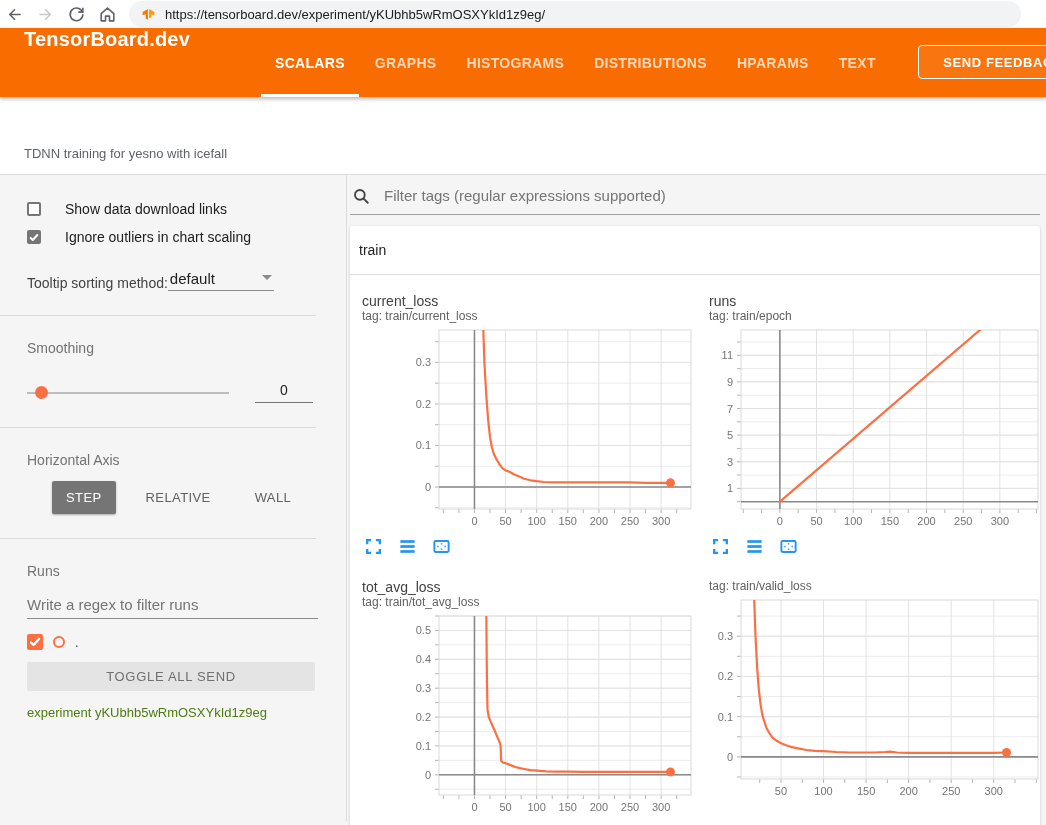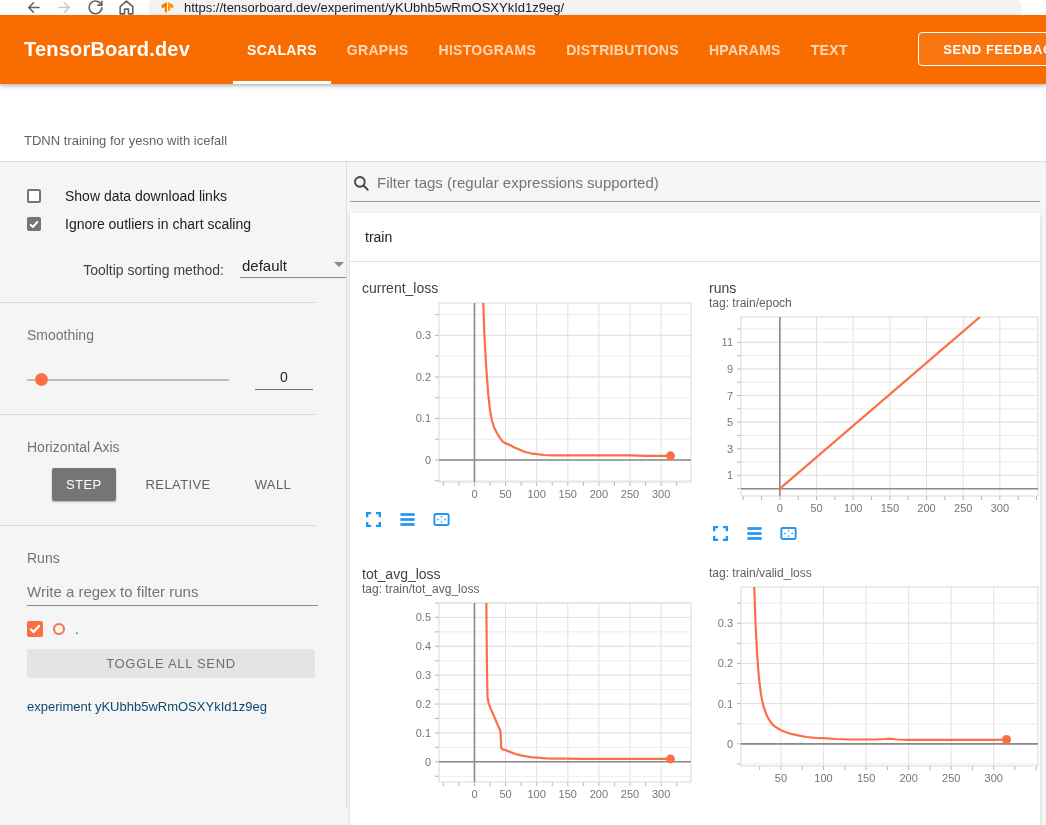--- a/index.html
+++ b/index.html
@@ -2,51 +2,51 @@
 <html><head>
 <meta charset="utf-8">
 <style>
   * { box-sizing: border-box; }
   html,body { margin:0; padding:0; }
   body {
     width:1046px; height:825px; overflow:hidden; position:relative;
     font-family:"Liberation Sans", sans-serif; background:#f5f5f5;
   }
   
-  .browser-bar { height:15px; background:#fff; display:flex; align-items:center; padding:0 24px; gap:12px; }
+  .browser-bar { height:28px; background:#fff; display:flex; align-items:center; padding:0 5px; gap:12px; }
   .nav-ic { width:19px; height:19px; color:#5f6368; flex:none; }
   .nav-ic.disabled { color:#c6c9cc; }
   .url-pill { height:26px; width:892px; background:#f1f3f4; border-radius:13px;
     display:flex; align-items:center; padding:0 12px; gap:9px; }
   .favicon { width:15px; height:15px; flex:none; }
   .url-text { font-size:13px; color:#202124; white-space:nowrap; overflow:hidden; }
   
-  .app-header { height:69px; background:#f96d00; display:flex; align-items:center;
-    position:relative; box-shadow:0 2px 4px rgba(0,0,0,.28); z-index:5; }
+  .app-header { height:69px; background:#f96d00; display:flex; 
+    position:relative; box-shadow:0 2px 4px rgba(0,0,0,.28); z-index:5;gap:28px; }
   .brand { color:#fff; font-size:20px; font-weight:bold; margin-left:24px; letter-spacing:.2px; }
   .tabs { display:flex; margin-left:42px; height:100%; align-items:stretch; }
   .tab { padding:0 15px; display:flex; align-items:center; font-size:14px; letter-spacing:.3px;
     color:rgba(255,255,255,.72); position:relative; cursor:pointer; font-weight:bold; }
   .tab.active { color:#fff; }
   .tab.active::after { content:""; position:absolute; left:1px; right:1px; bottom:0; height:3px; background:#fff; }
   .feedback-btn { position:absolute; right:-42px; top:17px; height:34px; padding:0 24px;
     border:1.5px solid #fff; border-radius:4px; background:rgba(255,255,255,.06);
     color:#fff; font-size:13px; letter-spacing:.6px; display:flex; align-items:center; font-weight:bold; }
   
   .subtitle-bar { height:78px; background:#fff; border-bottom:1px solid #dcdcdc;
     display:flex; align-items:flex-end; padding:0 0 13px 24px; color:#5f6368; font-size:13px; }
   
   .content { display:flex; height:646px; }
   .sidebar { width:347px; flex:none; border-right:1px solid #dcdcdc; padding:26px 0 0 27px; }
   .checkbox-row { display:flex; align-items:center; gap:24px; margin-bottom:12px; font-size:14px; color:#212121; }
   .cb { width:14px; height:14px; border:2px solid #757575; border-radius:2px; background:#fff;
     flex:none; display:flex; align-items:center; justify-content:center; }
   .cb.checked { background:#757575; }
   .cb.orange { width:16px; height:16px; background:#fb7043; border-color:#fb7043; }
-  .tooltip-row { display:flex; align-items:flex-end; gap:16px; margin-top:25px; font-size:14px; color:#424242;justify-content:flex-end; }
+  .tooltip-row { display:flex; align-items:flex-end; gap:0; margin-top:25px; font-size:14px; color:#424242; }
   .select-box { width:106px; border-bottom:1px solid #8a8a8a; padding:0 2px 3px 2px;
     display:flex; justify-content:space-between; align-items:center; font-size:15px; color:#212121; cursor:pointer; }
   .select-arrow { width:0; height:0; border-left:5px solid transparent; border-right:5px solid transparent;
     border-top:5px solid #8a8a8a; margin-bottom:3px; }
   .sb-divider { border:0; border-top:1px solid #dadada; margin:24px 30px 0 -27px; }
   .section-label { margin-top:24px; font-size:14px; color:#737373; }
   .slider-row { display:flex; align-items:center; margin-top:26px; }
   .slider-track { width:202px; height:2px; background:#bdbdbd; position:relative; }
   .slider-thumb { position:absolute; left:8px; top:-6px; width:13px; height:13px; border-radius:50%; background:#fb7043; cursor:pointer; }
   .slider-value { margin-left:26px; width:58px; text-align:center; border-bottom:1px solid #757575;
@@ -56,28 +56,28 @@
     color:#616161; padding:9px 14px; border-radius:2px; cursor:pointer; }
   .axis-btn.active { background:#757575; color:#fff; box-shadow:0 1px 2px rgba(0,0,0,.3); }
   .regex-input { margin-top:14px; width:291px; border:0; border-bottom:1px solid #8a8a8a; background:transparent;
     font-family:inherit; font-size:15px; color:#212121; padding:3px 0 5px 0; outline:none; }
   .regex-input::placeholder { color:#757575; }
   .run-row { margin-top:15px; display:flex; align-items:center; gap:10px; }
   .run-swatch { width:12px; height:12px; border:2.5px solid #fb7043; border-radius:50%; flex:none; }
   .run-name { font-size:13px; color:#424242; }
   .toggle-btn { margin-top:12px; width:288px; height:29px; background:#e4e4e4; border:none; border-radius:2px;
     color:#6f6f6f; font-family:inherit; font-size:13px; letter-spacing:.7px; cursor:pointer; }
-  .exp-caption { margin-top:21px; font-size:13px; color:#0c4a6e; }
+  .exp-caption { margin-top:14px; font-size:13px; color:#4d7c0f; }
   
   .main { flex:1; min-width:0; padding:8px 6px 0 3px; }
-  .filter-row { display:flex; align-items:center; gap:5px; border-bottom:1px solid #9e9e9e; padding:3px 2px 9px 2px; }
+  .filter-row { display:flex; align-items:center; gap:12px; border-bottom:1px solid #9e9e9e; padding:3px 2px 9px 2px; }
   .filter-input { flex:1; border:0; background:transparent; font-family:inherit; font-size:15px; color:#212121; outline:none; }
   .filter-input::placeholder { color:#757575; }
   .card { margin-top:11px; background:#fff; border-radius:2px; box-shadow:0 1px 3px rgba(0,0,0,.18); height:700px; overflow:hidden; }
-  .card-header { height:49px; display:flex; align-items:center; padding-left:15px; font-size:14px;
+  .card-header { height:49px; display:flex; align-items:center; padding-left:9px; font-size:14px;
     color:#212121; border-bottom:1px solid #e0e0e0; cursor:pointer; }
   .chart-grid { display:grid; grid-template-columns:345px 345px; column-gap:2px; row-gap:16px; padding:12px 4px 0 4px; }
   .chart-tile { padding-top:6px; }
   .chart-title { font-size:14px; line-height:16px; color:#424242; margin-left:8px; }
   .chart-tag { font-size:12px; line-height:14px; color:#616161; margin-left:8px; }
   svg.chart { display:block; margin-top:3px; }
   svg.chart text { font-family:"Liberation Sans",sans-serif; font-size:11px; fill:#757575; }
   .chart-actions { margin-top:6px; margin-left:10px; display:flex; gap:15px; color:#2196f3; height:20px; }
   .chart-actions .act { width:19px; height:19px; cursor:pointer; }
 </style>
@@ -193,20 +193,21 @@
       <input class="filter-input" placeholder="Filter tags (regular expressions supported)" style="">
     </div>
 
     <div class="card">
       <div class="card-header">
         <span>train</span>
       </div>
       <div class="chart-grid" id="chart-grid">
           <div class="chart-tile">
             <div class="chart-title">current_loss</div>
+            <div class="chart-tag">tag: train/current_loss</div>
             <svg class="chart" width="340" height="205">
               <defs>
                 <clipPath id="clip0">
                   <rect x="85" y="4" width="252" height="179"></rect>
                 </clipPath>
               </defs>
               <line x1="85" x2="337" y1="181.75406032482599" y2="181.75406032482599" stroke="#ececec" stroke-width="1"></line>
               <line x1="81" x2="85" y1="181.75406032482599" y2="181.75406032482599" stroke="#b5b5b5" stroke-width="1"></line>
               <line x1="85" x2="337" y1="160.98839907192576" y2="160.98839907192576" stroke="#ececec" stroke-width="1"></line>
               <line x1="81" x2="85" y1="160.98839907192576" y2="160.98839907192576" stroke="#b5b5b5" stroke-width="1"></line>

